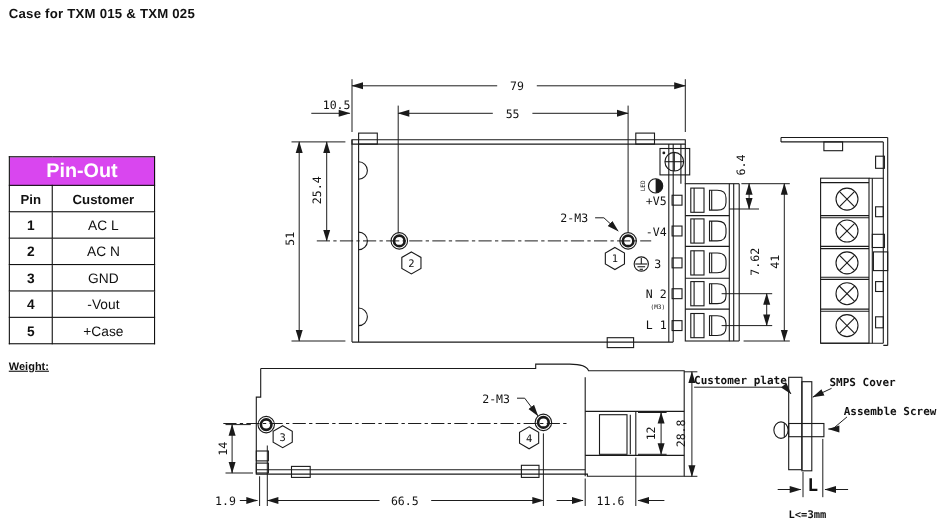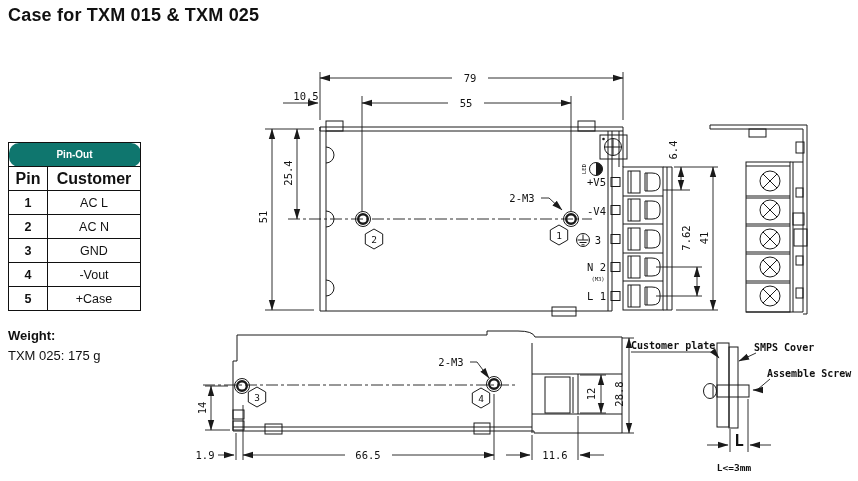--- a/index.html
+++ b/index.html
@@ -1,27 +1,27 @@
 <!DOCTYPE html>
 <html><head>
 <meta charset="utf-8">
 <style>
   html,body{margin:0;padding:0;background:#fff;}
   #stage{position:relative;width:858px;height:481px;background:#ffffff;overflow:hidden;
          font-family:"Liberation Sans",sans-serif;color:#111;}
-  #title{position:absolute;left:8px;top:5px;font-size:18px;font-weight:bold;letter-spacing:0.2px;}
+  #title{position:absolute;left:8px;top:5px;font-size:12px;font-weight:bold;letter-spacing:0.2px;}
   
   #pinout{position:absolute;left:8px;top:142px;width:133px;border-collapse:collapse;}
   #pinout th,#pinout td{border:1.6px solid #111;text-align:center;padding:2px 0;
         font-size:12.5px;height:19px;}
-  #pinout .hd{background:#0f766e;color:#fff;font-weight:bold;font-size:10px;border-radius:10px;}
-  #pinout .colhd{font-weight:bold;font-size:16px;}
+  #pinout .hd{background:#d946ef;color:#fff;font-weight:bold;font-size:18px;}
+  #pinout .colhd{font-weight:bold;font-size:12px;}
   #pinout .pin{font-weight:bold;width:38px;}
   
-  #weight{position:absolute;left:8px;top:326px;font-size:13px;line-height:1.5;}
+  #weight{position:absolute;left:8px;top:326px;font-size:10px;line-height:1.5;text-decoration:underline;}
   #weight .wl{font-weight:bold;}
   
   svg text{font-family:"DejaVu Sans Mono","Liberation Mono",monospace;fill:#111;}
   .ln{stroke:#1a1a1a;stroke-width:1;fill:none;}
   .dim{stroke:#1a1a1a;stroke-width:0.9;fill:none;}
   .cl{stroke:#1a1a1a;stroke-width:0.9;stroke-dasharray:12 3 3 3;fill:none;}
   .t10{font-size:10.5px;}
   .t9{font-size:9.5px;}
   .t5{font-size:5.5px;}
   .lbl{font-size:10px;font-weight:bold;}
@@ -61,21 +61,20 @@
         </tr>
     <tr>
       <td class="pin">5</td>
       <td>+Case</td>
         </tr>
   </tbody>
     </table>
 
   <div id="weight">
     <div class="wl">Weight:</div>
-    <div>TXM 025: 175 g</div>
   </div>
 
   <svg width="858" height="481" viewBox="0 0 858 481" style="position:absolute;left:0;top:0;">
     <defs>
       <marker id="arr" viewBox="0 0 10 8" refX="9.5" refY="4" markerWidth="11" markerHeight="8.5" markerUnits="userSpaceOnUse" orient="auto-start-reverse">
         <path d="M0,1 L10,4 L0,7 Z" fill="#1a1a1a"></path>
       </marker>
       <pattern id="hatch" patternUnits="userSpaceOnUse" width="4" height="4" patternTransform="rotate(45)">
         <rect width="4" height="4" fill="#fff"></rect>
         <line x1="1" y1="0" x2="1" y2="4" stroke="#1a1a1a" stroke-width="1.1"></line>

